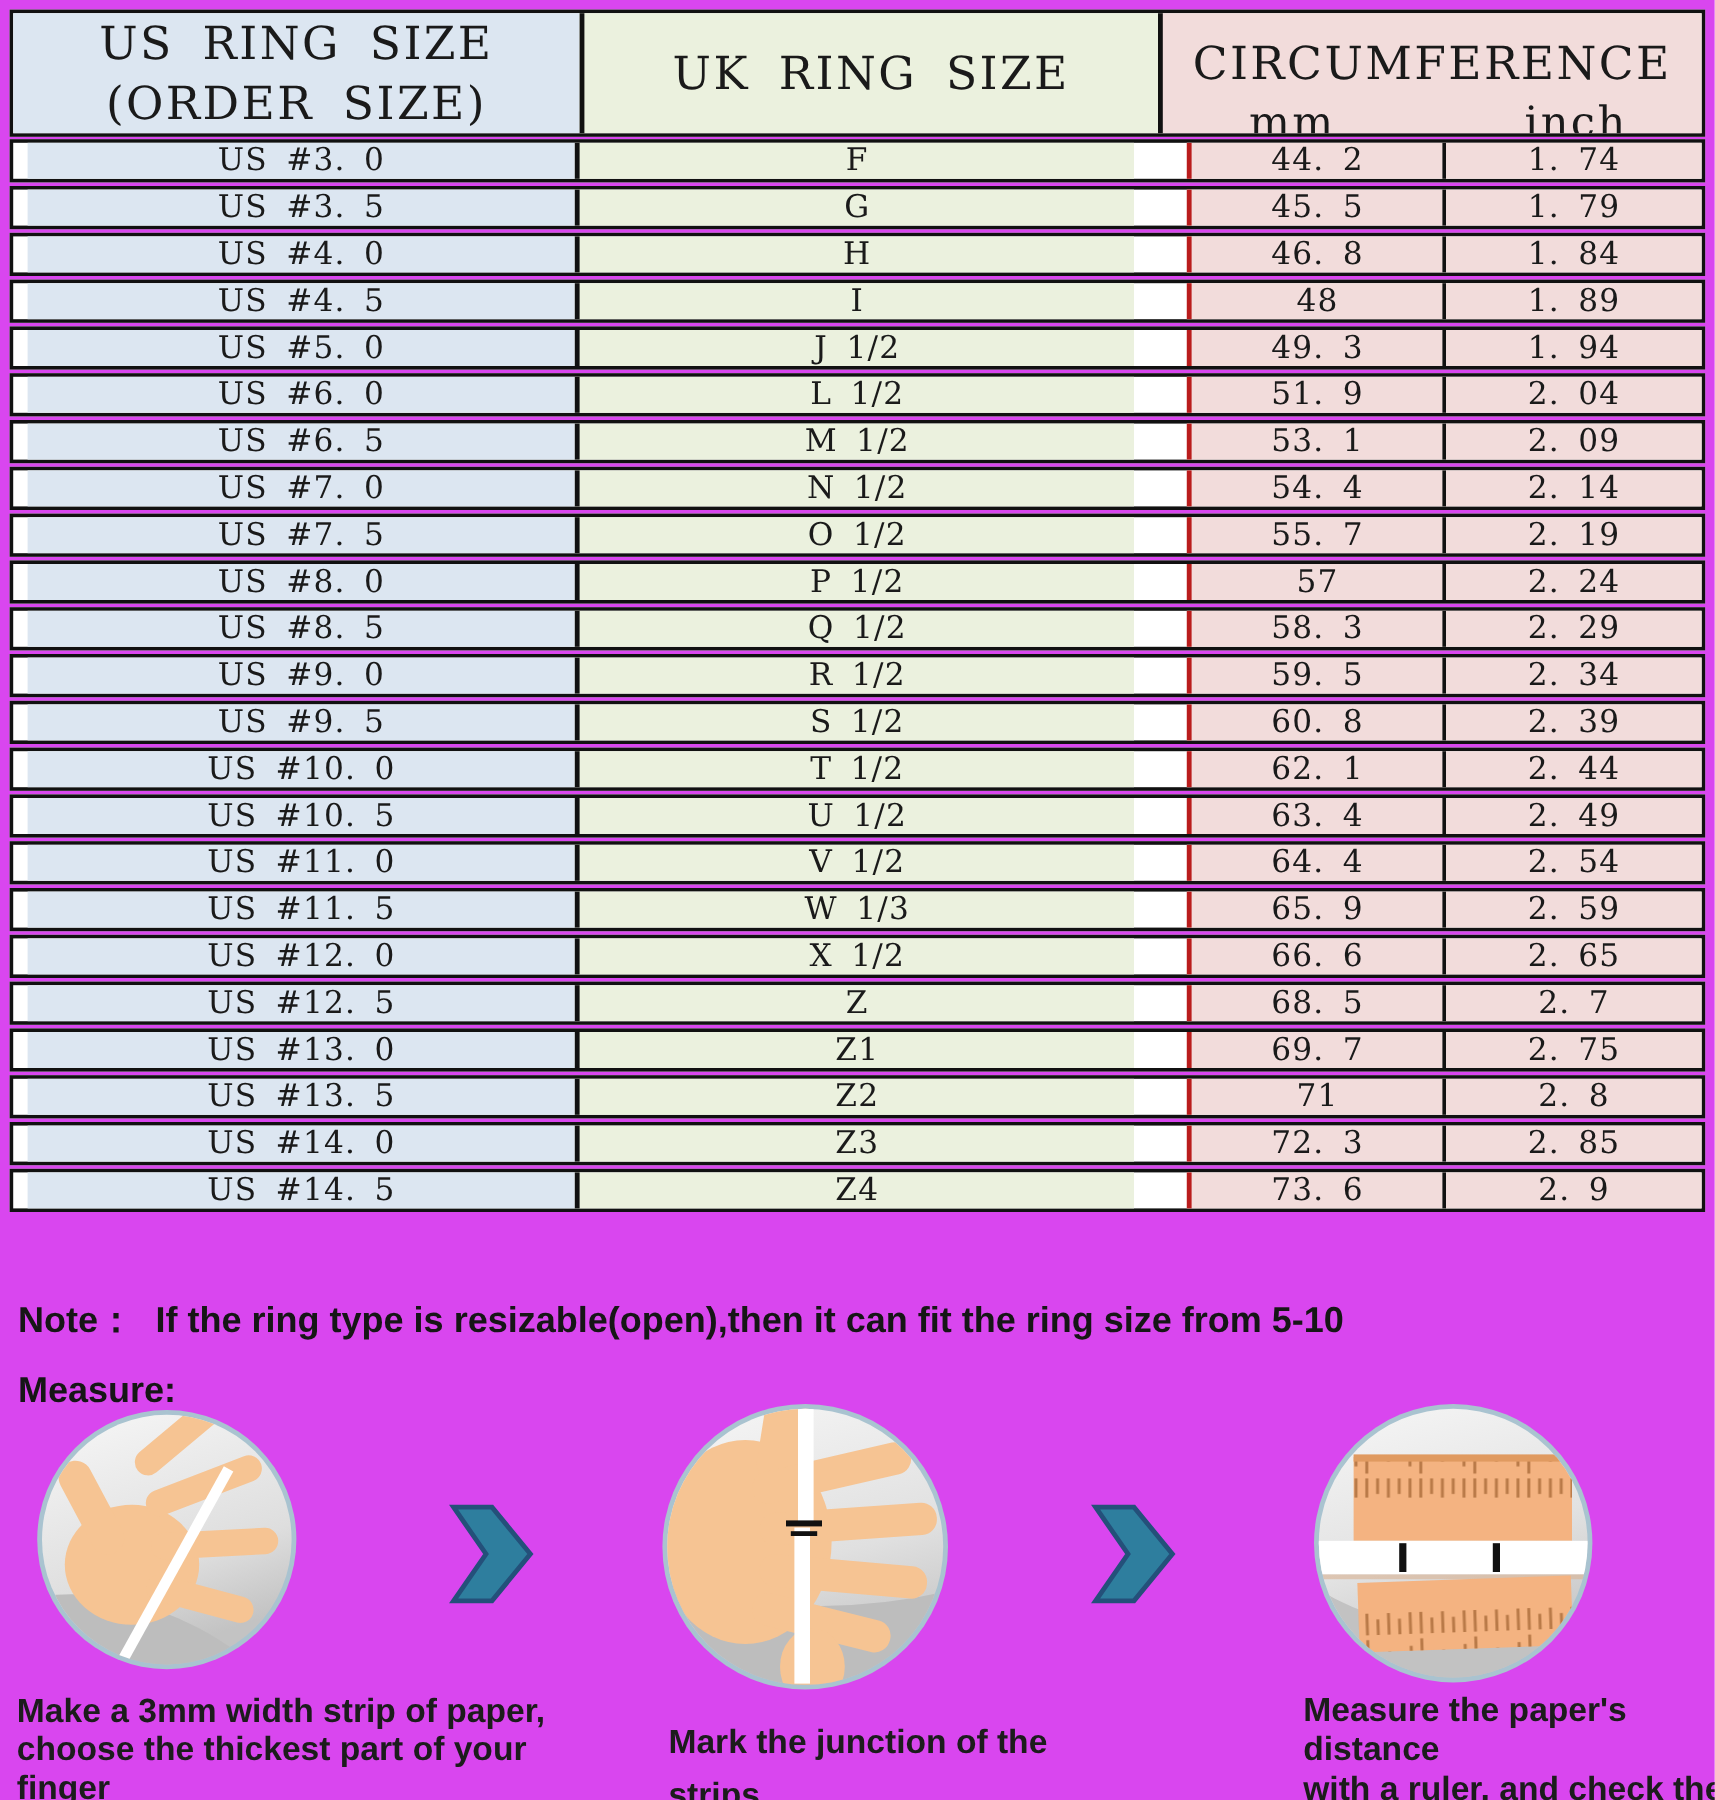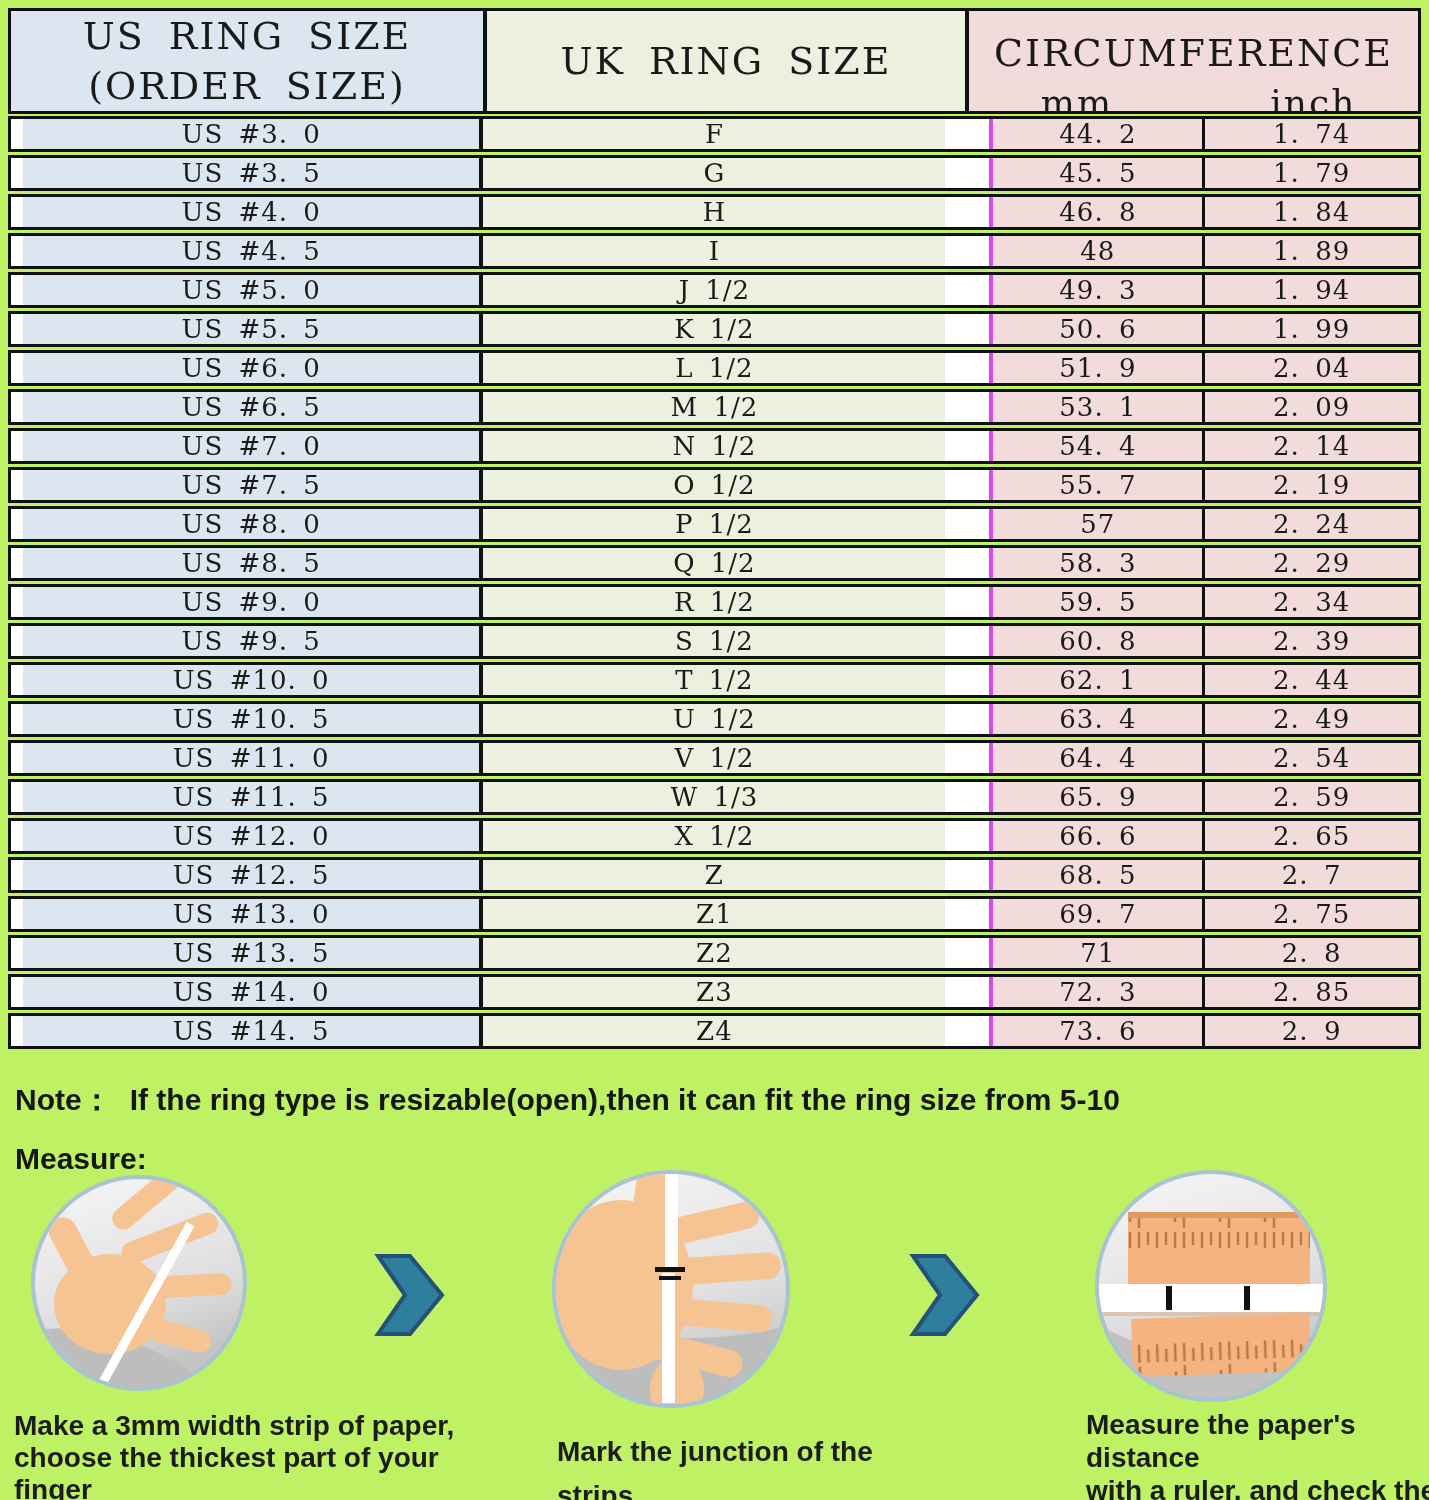--- a/index.html
+++ b/index.html
@@ -1,30 +1,30 @@
 <!DOCTYPE html>
 <html style="--us-column-bg: #dce6f1; --uk-column-bg: #ebf1de; --circumference-bg: #f2dcdb; --table-border: #111111; --arrow-fill: #2e7e9e; --arrow-stroke: #24507a; --circle-ring: #a9c3d0; --skin: #f6c493; --ruler-orange: #f4b381; --paper-strip: #ffffff;"><head>
 <meta charset="utf-8">
 <style>
   html,body{margin:0;padding:0;background:#ffffff;}
-  #page{position:relative;width:1429px;height:1500px;background:#bef264;overflow:hidden;
+  #page{position:relative;width:1429px;height:1500px;background:#d946ef;overflow:hidden;
         font-family:"DejaVu Serif", serif;color:#1a1a1a;}
 
   
   .ring-table{position:absolute;left:8px;top:8px;width:1413px;}
   .thead,.trow{display:flex;border:3px solid #111;background:#fff;box-sizing:border-box;}
   .thead{height:106px;margin-bottom:2px;}
   .trow{height:36px;margin-bottom:3px;padding-left:12px;}
   .cell,.hcell{box-sizing:border-box;display:flex;align-items:center;justify-content:center;
         overflow:hidden;}
   .col-us{width:472px;background:var(--us-column-bg,#dce6f1);}
   .col-uk{width:482px;border-left:4px solid #111;background:var(--uk-column-bg,#ebf1de);}
   .col-circ{width:453px;border-left:4px solid #111;background:var(--circumference-bg,#f2dcdb);
         flex-direction:column;justify-content:flex-start;}
-  .col-mm{width:220px;border-left:4px solid #d946ef;background:var(--circumference-bg,#f2dcdb);margin-left:44px;}
+  .col-mm{width:220px;border-left:4px solid #b91c1c;background:var(--circumference-bg,#f2dcdb);margin-left:44px;}
   .col-inch{width:223px;border-left:3px solid #111;background:var(--circumference-bg,#f2dcdb);}
   .hcell{font-size:38px;letter-spacing:2px;word-spacing:10px;line-height:50px;text-align:center;
         white-space:pre-line;}
   .circ-title{margin-top:17px;font-size:38px;letter-spacing:2px;}
   .circ-sub{margin-top:auto;display:flex;width:100%;font-size:36px;gap:24px;}
   .circ-sub .sub-mm{width:230px;text-align:center;}
   .circ-sub .sub-inch{width:223px;text-align:center;}
   .cell{font-size:26px;letter-spacing:1px;word-spacing:6px;}
 
   
@@ -89,26 +89,20 @@
       <div class="cell col-us">US #4. 5</div>
       <div class="cell col-uk">I</div>
       <div class="cell col-mm">48</div>
       <div class="cell col-inch">1. 89</div>
     </div>
       <div class="trow">
       <div class="cell col-us">US #5. 0</div>
       <div class="cell col-uk">J 1/2</div>
       <div class="cell col-mm">49. 3</div>
       <div class="cell col-inch">1. 94</div>
-    </div>
-      <div class="trow">
-      <div class="cell col-us">US #5. 5</div>
-      <div class="cell col-uk">K 1/2</div>
-      <div class="cell col-mm">50. 6</div>
-      <div class="cell col-inch">1. 99</div>
     </div>
       <div class="trow">
       <div class="cell col-us">US #6. 0</div>
       <div class="cell col-uk">L 1/2</div>
       <div class="cell col-mm">51. 9</div>
       <div class="cell col-inch">2. 04</div>
     </div>
       <div class="trow">
       <div class="cell col-us">US #6. 5</div>
       <div class="cell col-uk">M 1/2</div>

